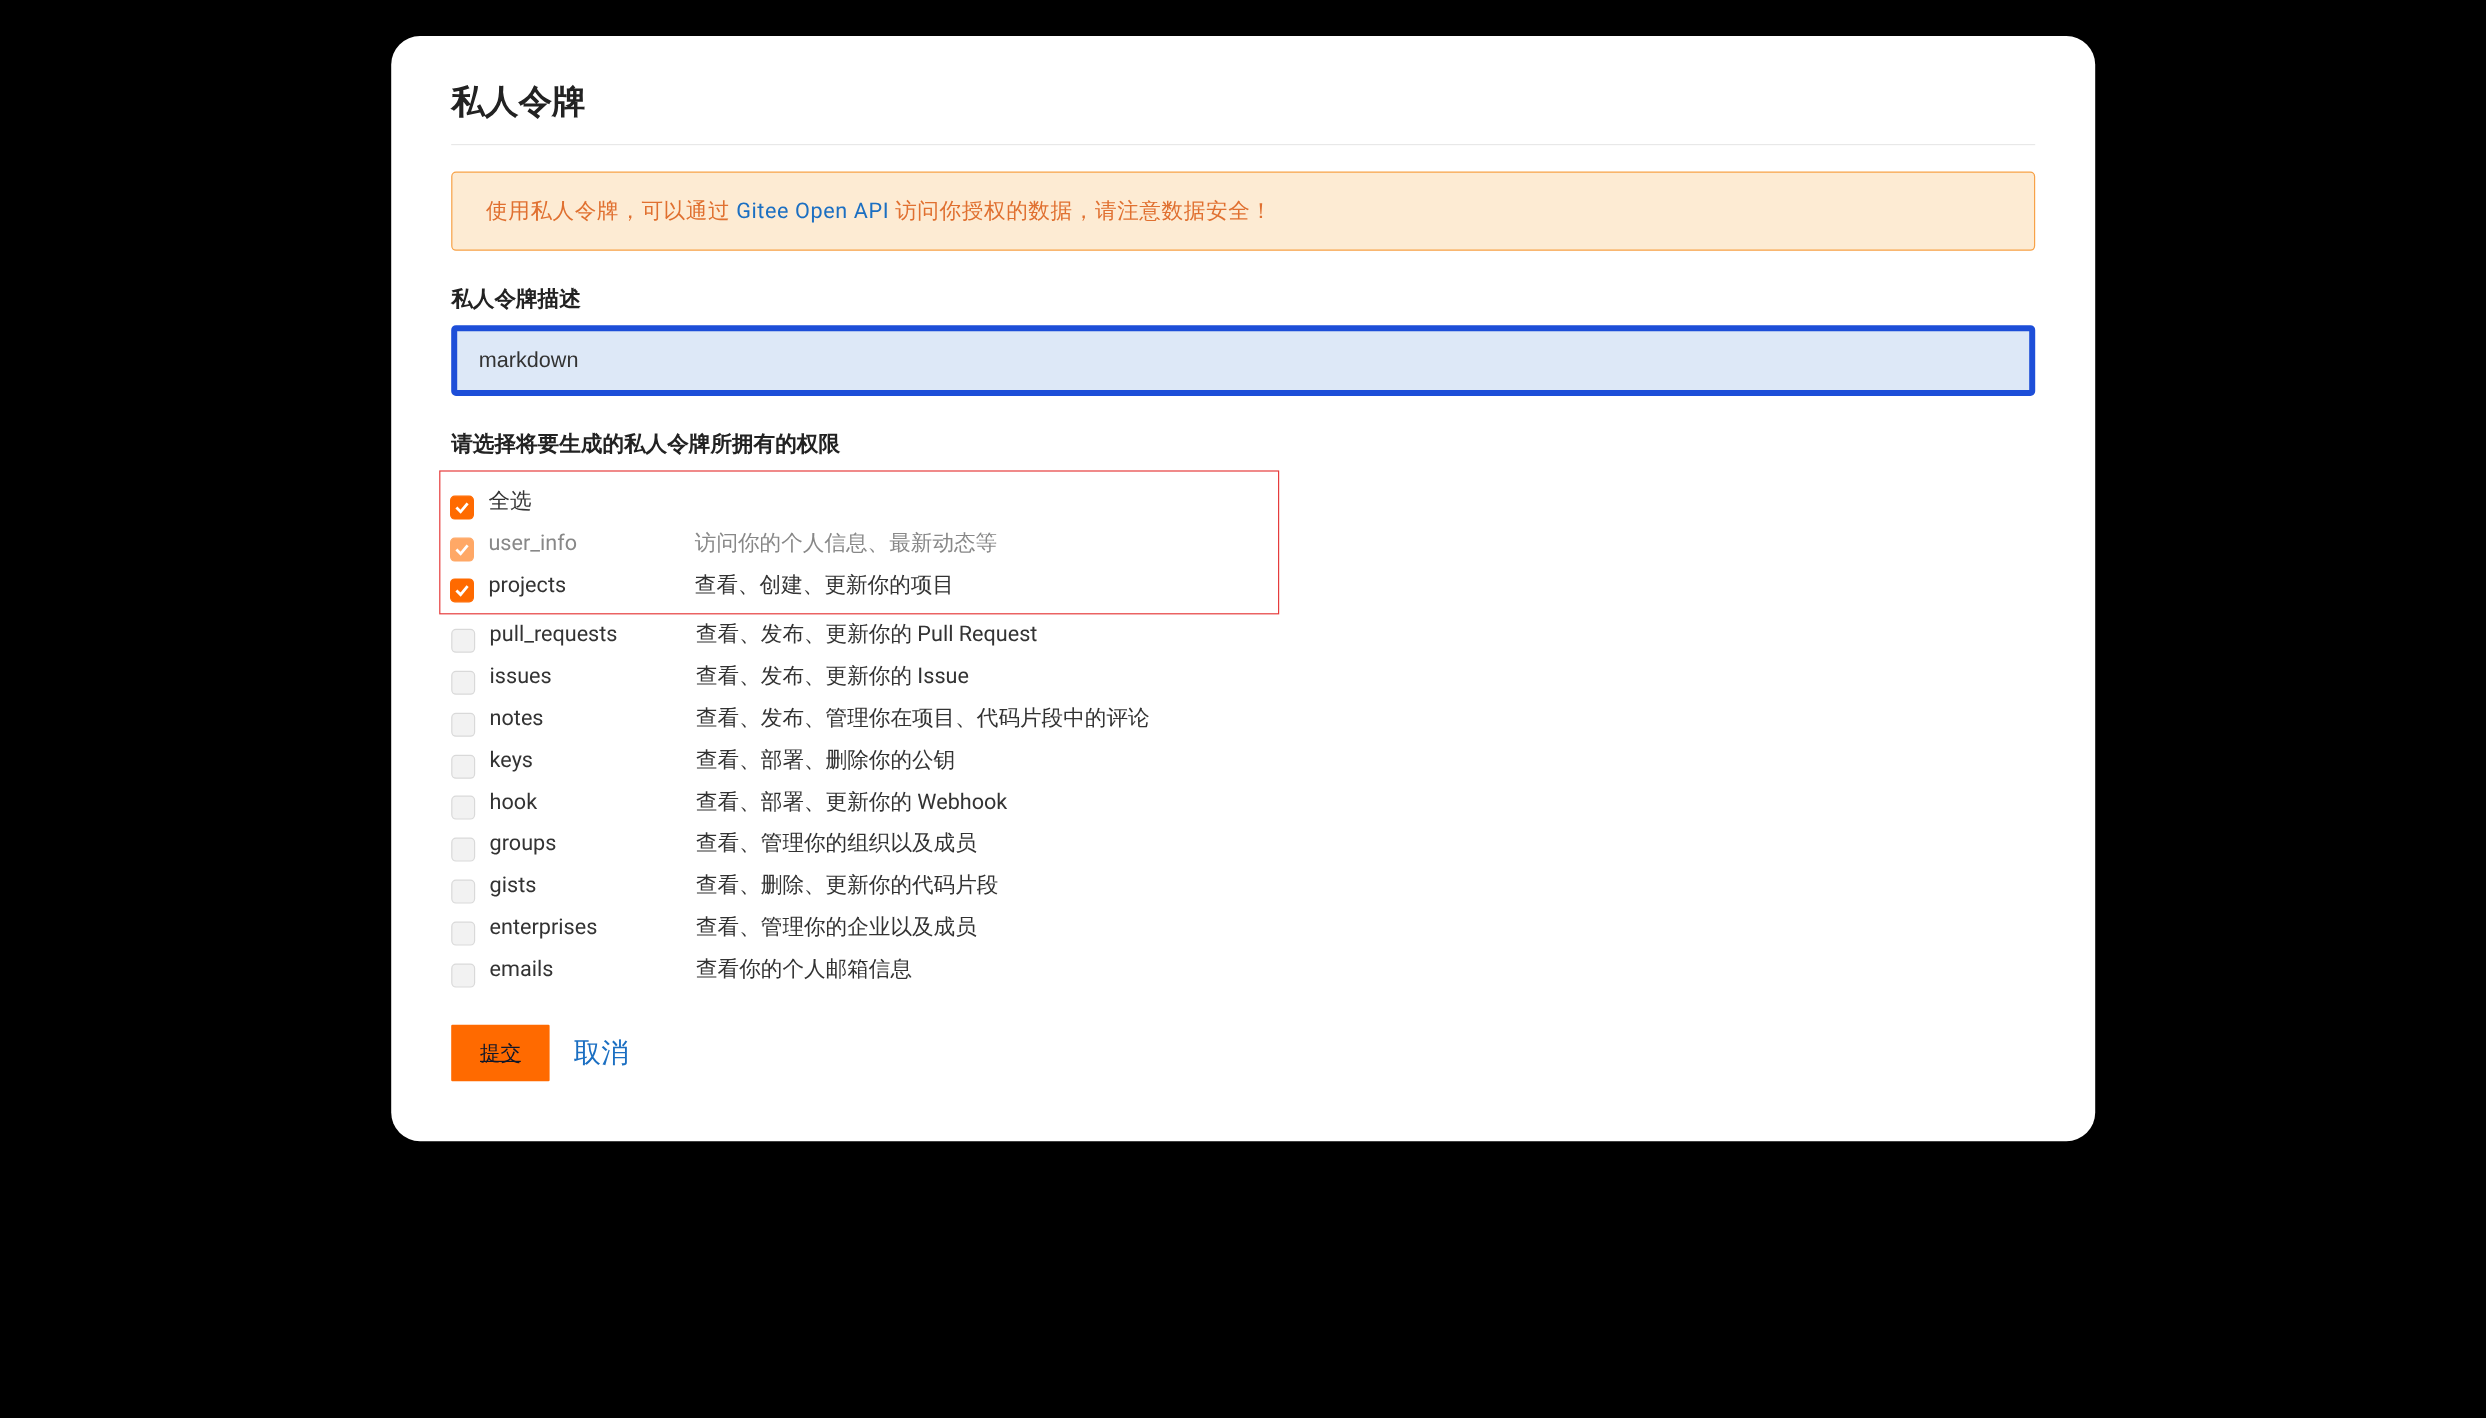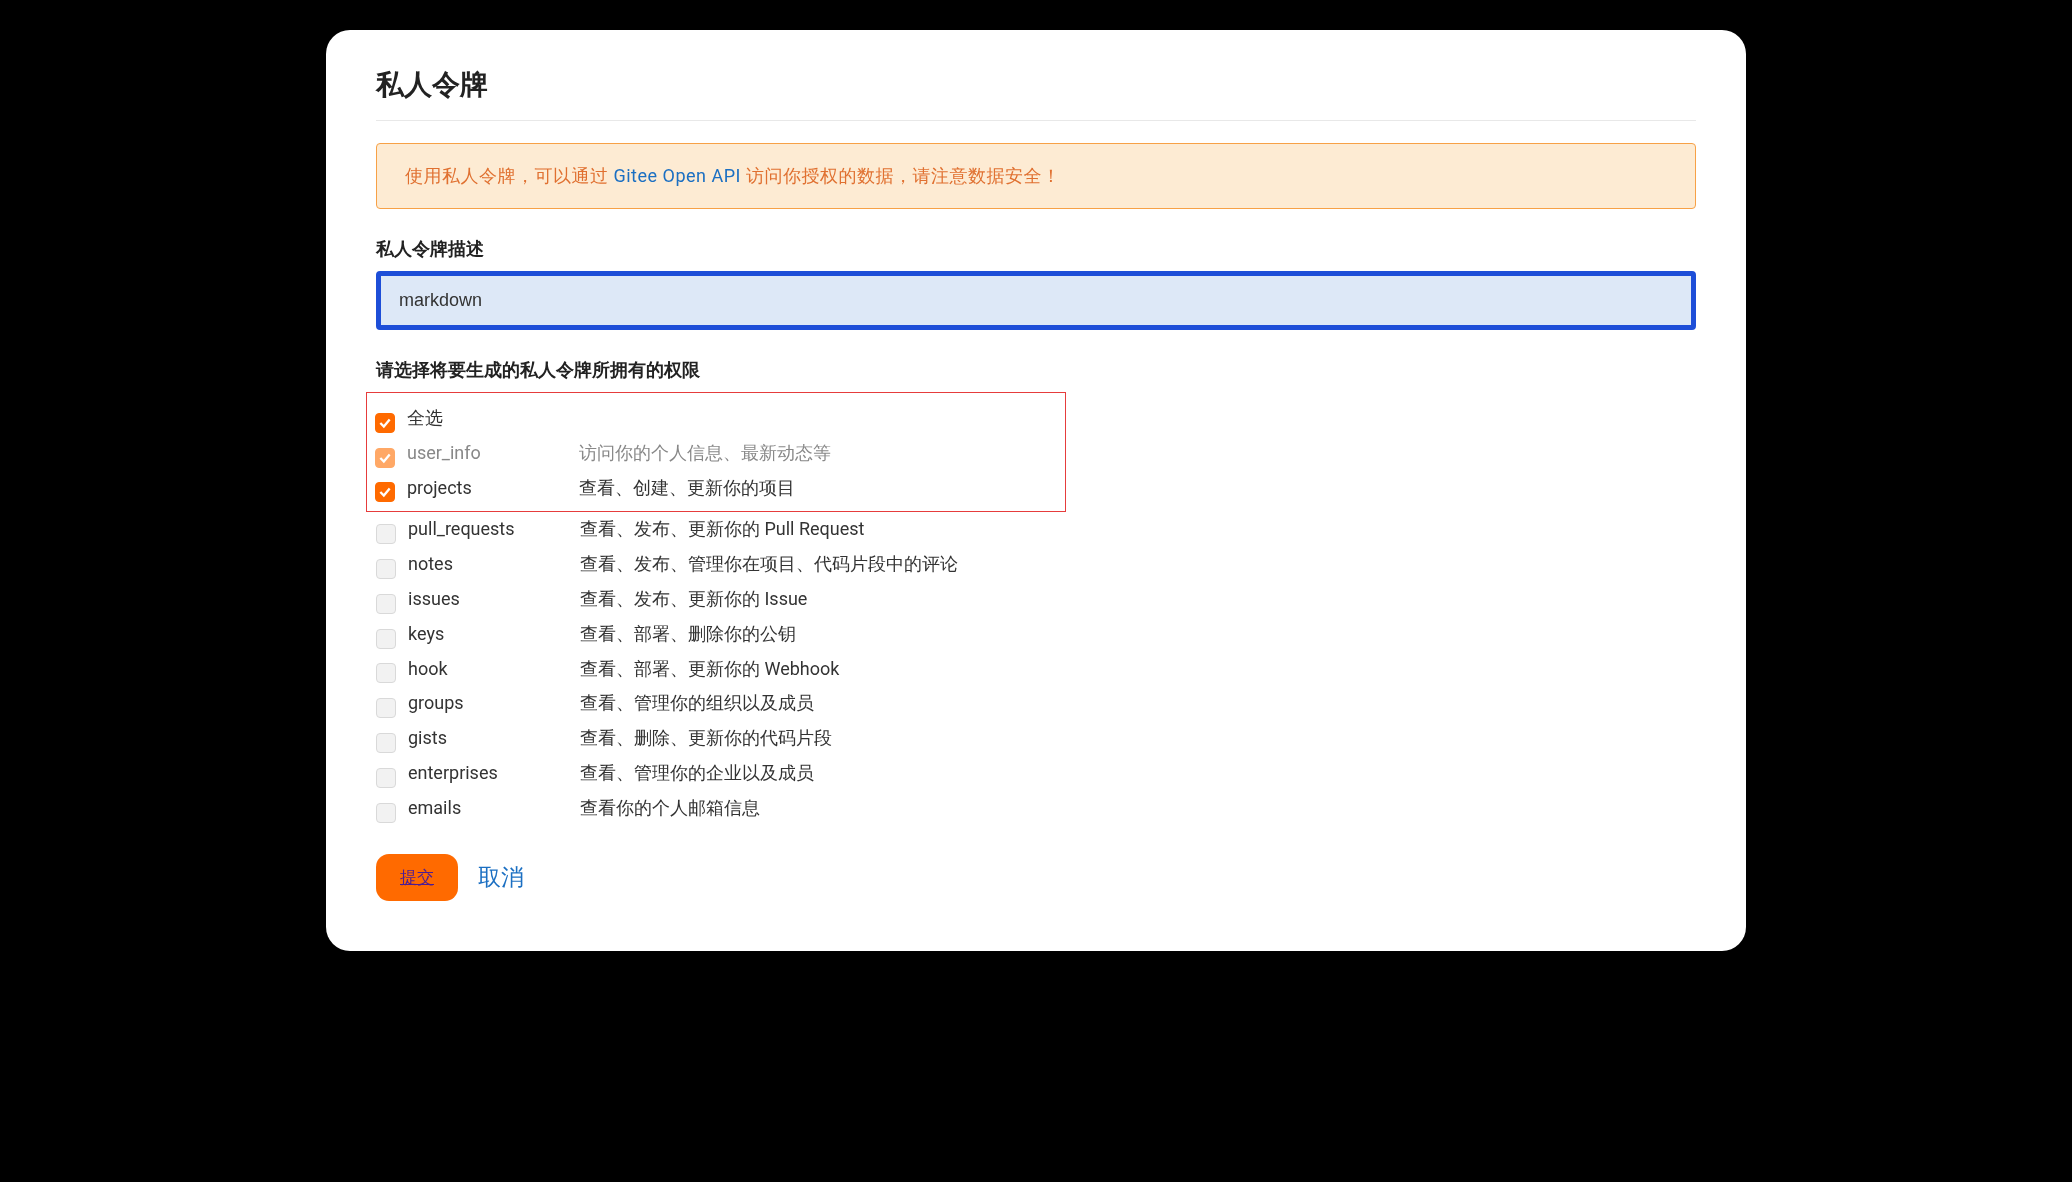--- a/index.html
+++ b/index.html
@@ -111,25 +111,25 @@
       color: #333;
     }
     .perm-desc.muted { color: #888; }
     .actions {
       display: flex;
       align-items: center;
       gap: 20px;
     }
     .btn-submit {
       background: #ff6a00;
-      color: #4c1d95;
+      color: #0f172a;
       border: none;
       padding: 12px 24px;
       font-size: 17px;
-      border-radius: 13px;
+      border-radius: 1px;
       cursor: pointer;
       text-decoration: underline;
     }
     .btn-cancel {
       color: #1b6fc2;
       background: none;
       border: none;
       font-size: 23px;
       cursor: pointer;
     }
@@ -186,28 +186,28 @@
     </div>
 
     <div class="perm-row">
       <span class="checkbox unchecked"></span>
       <span class="perm-name">pull_requests</span>
       <span class="perm-desc">查看、发布、更新你的 Pull Request</span>
     </div>
 
     <div class="perm-row">
       <span class="checkbox unchecked"></span>
+      <span class="perm-name">issues</span>
+      <span class="perm-desc">查看、发布、更新你的 Issue</span>
+    </div>
+
+    <div class="perm-row">
+      <span class="checkbox unchecked"></span>
       <span class="perm-name">notes</span>
       <span class="perm-desc">查看、发布、管理你在项目、代码片段中的评论</span>
-    </div>
-
-    <div class="perm-row">
-      <span class="checkbox unchecked"></span>
-      <span class="perm-name">issues</span>
-      <span class="perm-desc">查看、发布、更新你的 Issue</span>
     </div>
 
     <div class="perm-row">
       <span class="checkbox unchecked"></span>
       <span class="perm-name">keys</span>
       <span class="perm-desc">查看、部署、删除你的公钥</span>
     </div>
 
     <div class="perm-row">
       <span class="checkbox unchecked"></span>

